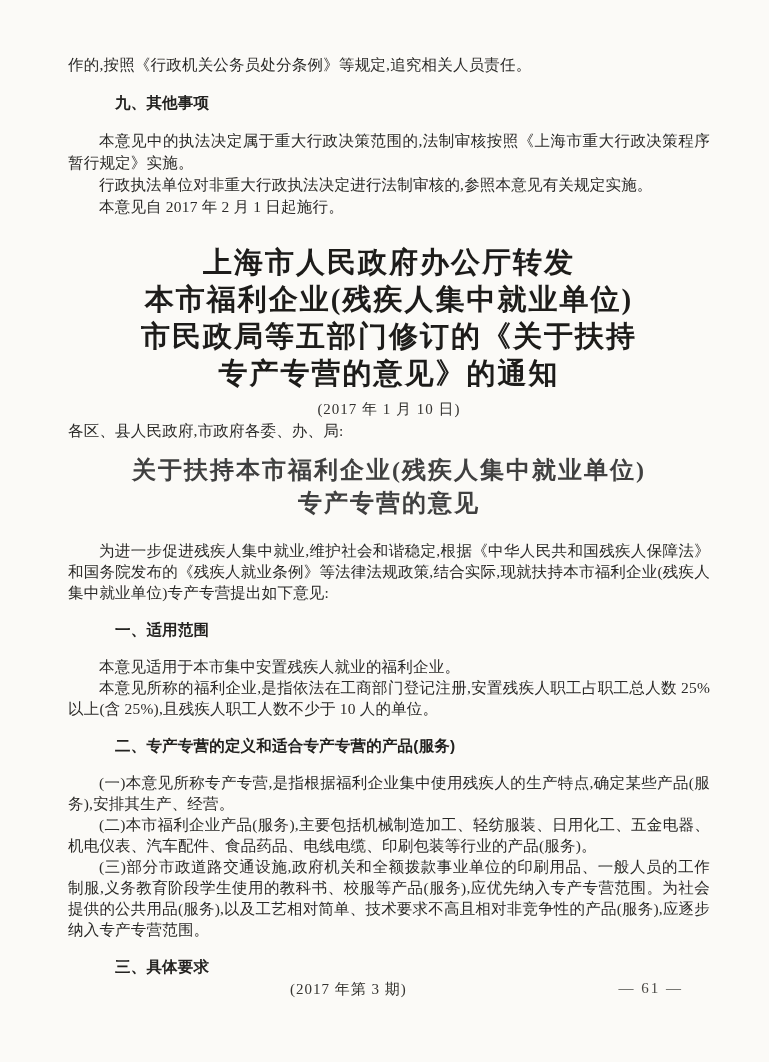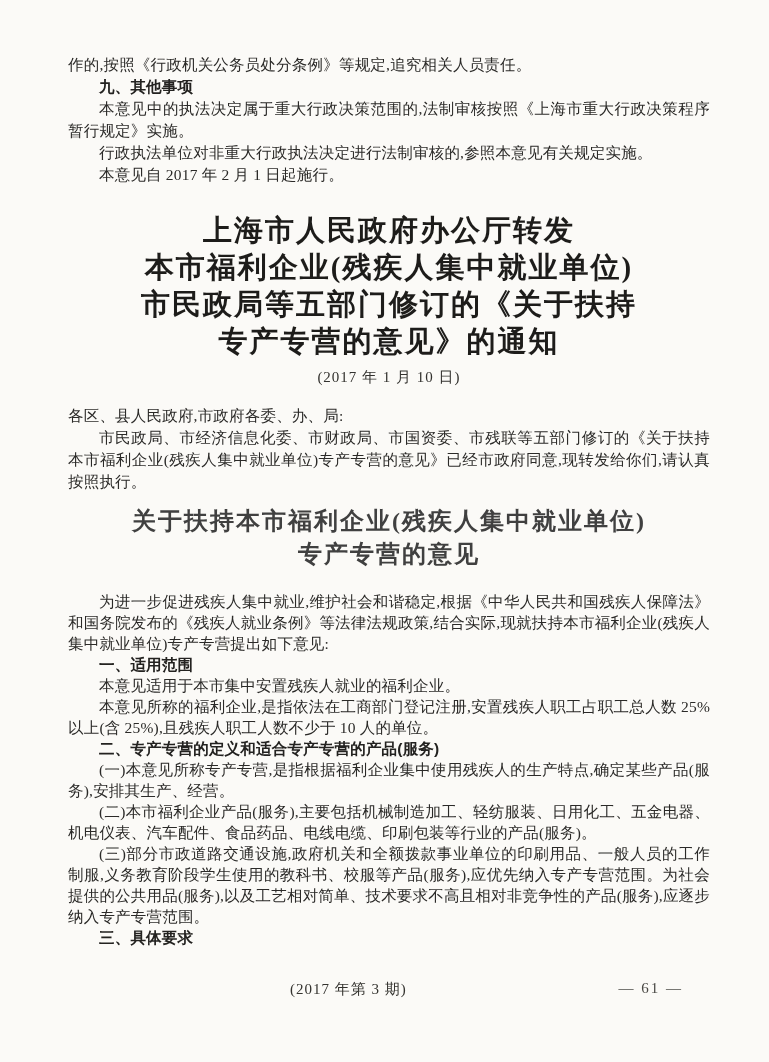--- a/index.html
+++ b/index.html
@@ -24,21 +24,21 @@
   p.body-text {
     margin: 0;
     font-size: 15.5px;
     line-height: 22px;
     letter-spacing: 0.2px;
     text-align: justify;
     text-indent: 2em;
   }
   p.no-indent { text-indent: 0; }
   p.sec-heading {
-    margin: 0;
+    margin: 16px;
     font-size: 15.5px;
     line-height: 22px;
     letter-spacing: 0.2px;
     text-indent: 2em;
     font-weight: 700;
     font-family: "Liberation Sans", "DejaVu Sans", sans-serif;
     color: #232220;
   }
   .opinion-flow p.body-text, .opinion-flow p.sec-heading {
     line-height: 21px;
@@ -46,21 +46,21 @@
   h1.notice-title {
     margin: 26px 0 0 0;
     text-align: center;
     font-size: 29px;
     line-height: 37px;
     letter-spacing: 2px;
     font-weight: 700;
     color: #1d1c1a;
   }
   .notice-date {
-    margin: 6px 0 17px 0;
+    margin: 6px 0 0 0;
     text-align: center;
     font-size: 15px;
     line-height: 22px;
     letter-spacing: 1px;
     color: #33322f;
   }
   .doc-number {
     margin: 16px 0 0 0;
     text-align: right;
     padding-right: 36px;
@@ -116,21 +116,20 @@
 
     <section>
       <h1 class="notice-title">
         <span style="display:block">上海市人民政府办公厅转发</span>
         <span style="display:block">本市福利企业(残疾人集中就业单位)</span>
         <span style="display:block">市民政局等五部门修订的《关于扶持</span>
         <span style="display:block">专产专营的意见》的通知</span>
       </h1>
       <p class="notice-date">(2017 年 1 月 10 日)</p>
       <p class="body-text no-indent addressee">各区、县人民政府,市政府各委、办、局:</p>
-      <p class="body-text">市民政局、市经济信息化委、市财政局、市国资委、市残联等五部门修订的《关于扶持本市福利企业(残疾人集中就业单位)专产专营的意见》已经市政府同意,现转发给你们,请认真按照执行。</p>
     </section>
 
     <section>
       <h2 class="opinion-title">
         <span style="display:block">关于扶持本市福利企业(残疾人集中就业单位)</span>
         <span style="display:block">专产专营的意见</span>
       </h2>
       <div class="opinion-flow">
         <p class="body-text">为进一步促进残疾人集中就业,维护社会和谐稳定,根据《中华人民共和国残疾人保障法》和国务院发布的《残疾人就业条例》等法律法规政策,结合实际,现就扶持本市福利企业(残疾人集中就业单位)专产专营提出如下意见:</p>
 

